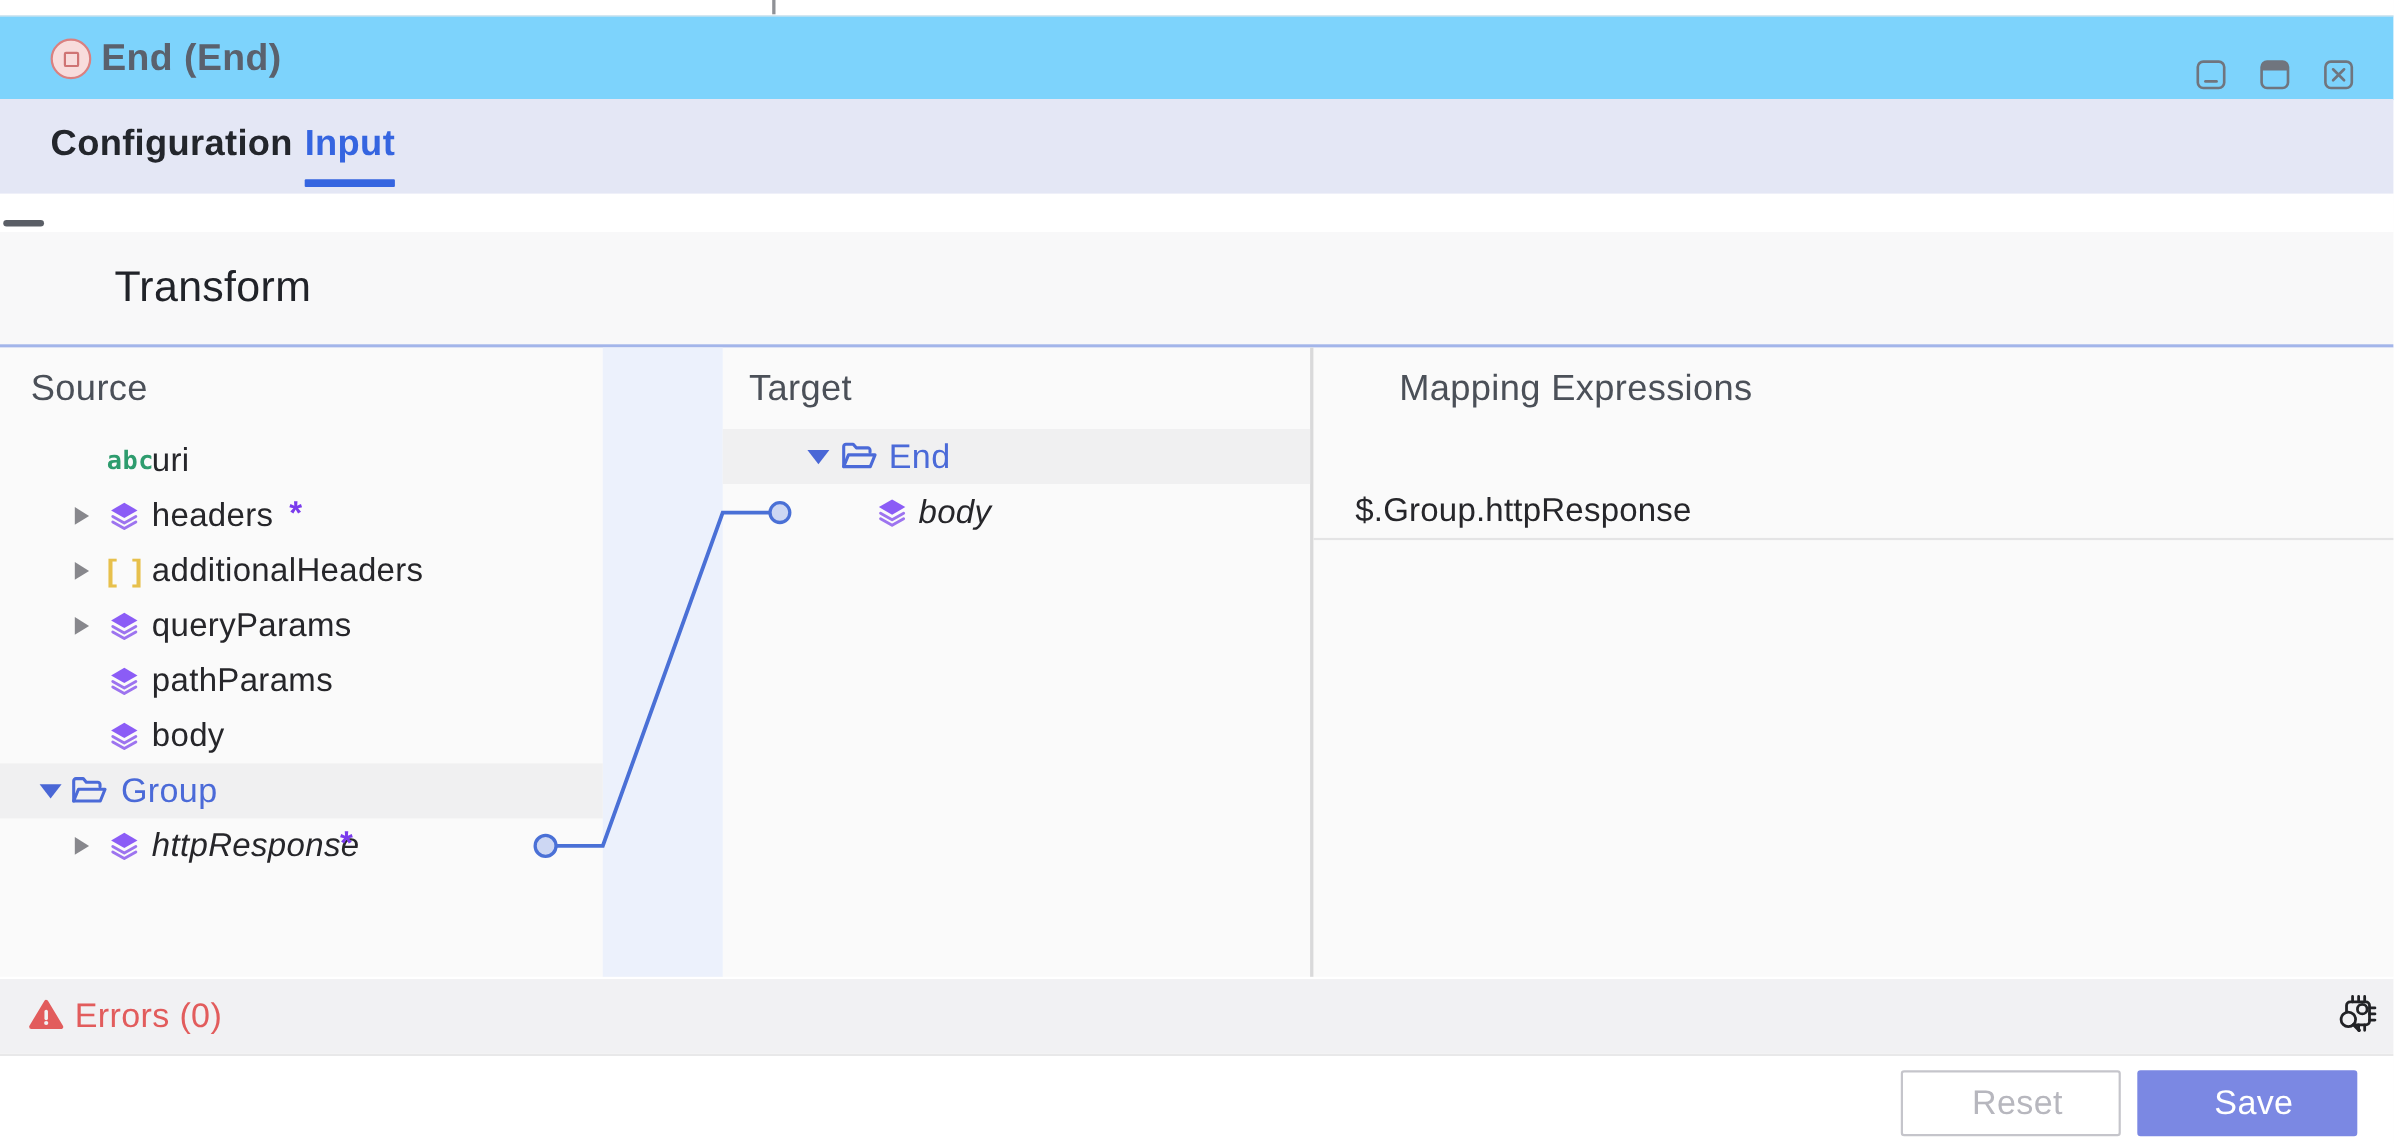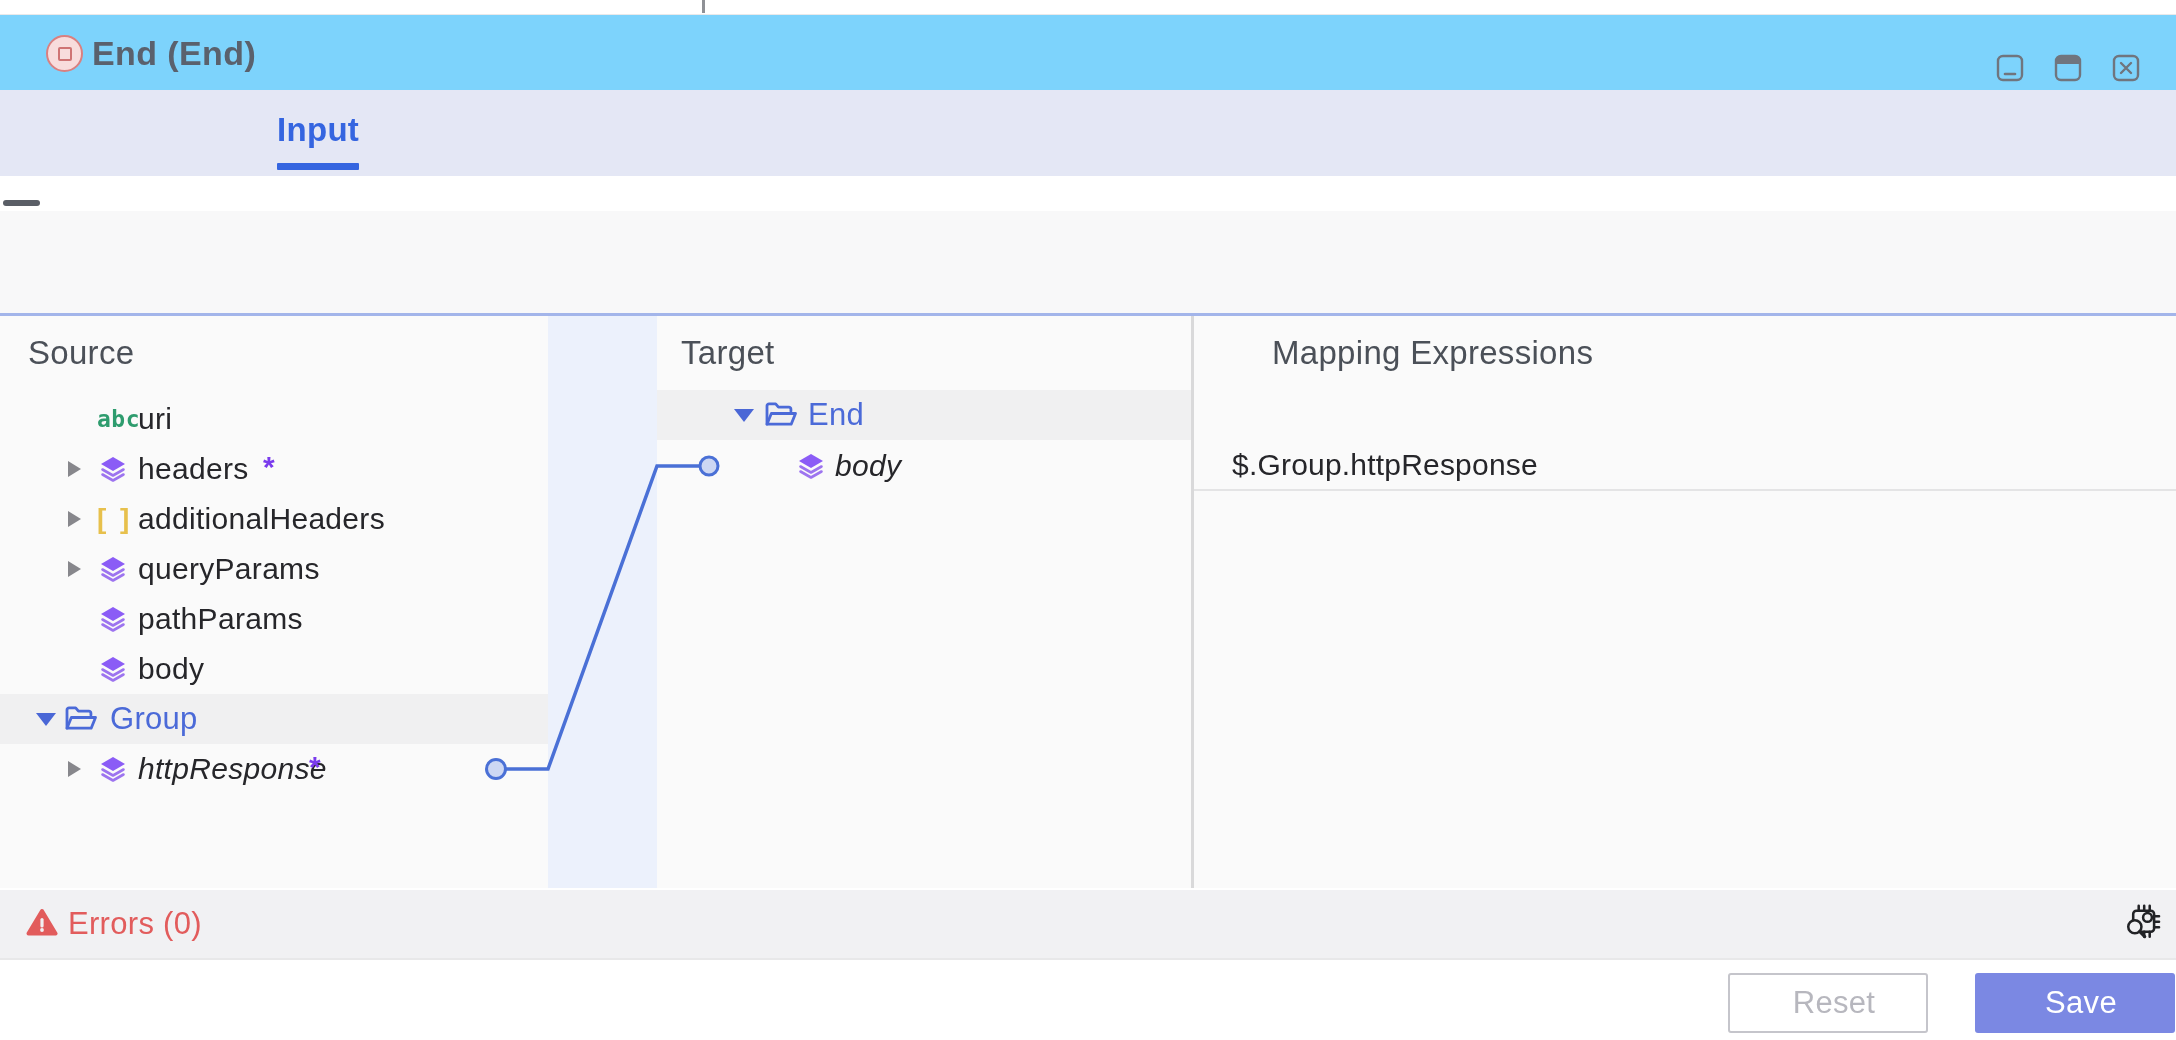--- a/index.html
+++ b/index.html
@@ -65,21 +65,21 @@
   
   .errbar{left:0;top:890px;width:2176px;height:68px;background:#f1f1f3;}
   .err-label{left:68px;top:0;height:68px;display:flex;align-items:center;font-size:31px;color:#e25c5c;letter-spacing:.3px;}
   .err-tri{left:26px;top:17px;}
   .chip-ic{left:2120px;top:12px;cursor:pointer;}
 
   
   .footer{left:0;top:958px;width:2176px;height:82px;background:#ffffff;border-top:2px solid #e8e8e9;}
   .btn{position:absolute;top:13px;width:200px;height:60px;border-radius:3px;display:flex;align-items:center;justify-content:center;font-size:31px;letter-spacing:.3px;cursor:pointer;box-sizing:border-box;padding-left:12px;}
   .btn-reset{left:1728px;background:#ffffff;border:2px solid #c5c5cb;color:#b7b7be;}
-  .btn-save{left:1943px;background:#7b88e3;color:#ffffff;margin-left:32px;}
+  .btn-save{left:1943px;background:#7b88e3;color:#ffffff;}
 </style>
 </head>
 <body>
 
 <div class="stage">
 
   <div class="abs top-strip"></div>
   <div class="abs top-tick"></div>
 
   <div class="abs titlebar">
@@ -101,32 +101,34 @@
     </div>
     <div class="abs winctl" style="left:2112px;">
       <svg width="28" height="28" viewBox="0 0 28 28">
           <rect x="2" y="2" width="24" height="24" rx="5" fill="none" stroke="#70757e" stroke-width="2.4"></rect>
           <path d="M9 9 L19 19 M19 9 L9 19" stroke="#70757e" stroke-width="2.4" stroke-linecap="round"></path>
         </svg>
     </div>
   </div>
 
   <div class="abs tabbar">
+    <div class="tab tab-config">Configuration</div>
     <div class="tab tab-input active">Input</div>
   </div>
 
   <div class="abs scroll-remnant"></div>
 
   <div class="abs thead">
     <div class="abs tlogo">
       <svg width="40" height="40" viewBox="0 0 40 40">
         <path d="M5 11 C15 11 14 20 20 20 C26 20 25 11 35 11" fill="none" stroke="#2f2f96" stroke-width="4" stroke-linecap="round"></path>
         <path d="M5 29 C15 29 14 20 20 20 C26 20 25 29 35 29" fill="none" stroke="#5656c9" stroke-width="4" stroke-linecap="round"></path>
       </svg>
     </div>
+    <div class="abs ttitle">Transform</div>
 
     <div class="tool disabled" style="left:1177px;">
       <span class="glyph">
         <svg width="32" height="32" viewBox="0 0 32 32">
             <path d="M11 5.5 L5.5 11 L11 16.5" fill="none" stroke="#c1c1c7" stroke-width="2.6" stroke-linecap="round" stroke-linejoin="round"></path>
             <path d="M5.5 11 H18.5 a6.5 6.5 0 0 1 0 13 H13" fill="none" stroke="#c1c1c7" stroke-width="2.6" stroke-linecap="round"></path>
           </svg>
       </span>
       <span class="lbl">Undo</span>
     </div>

